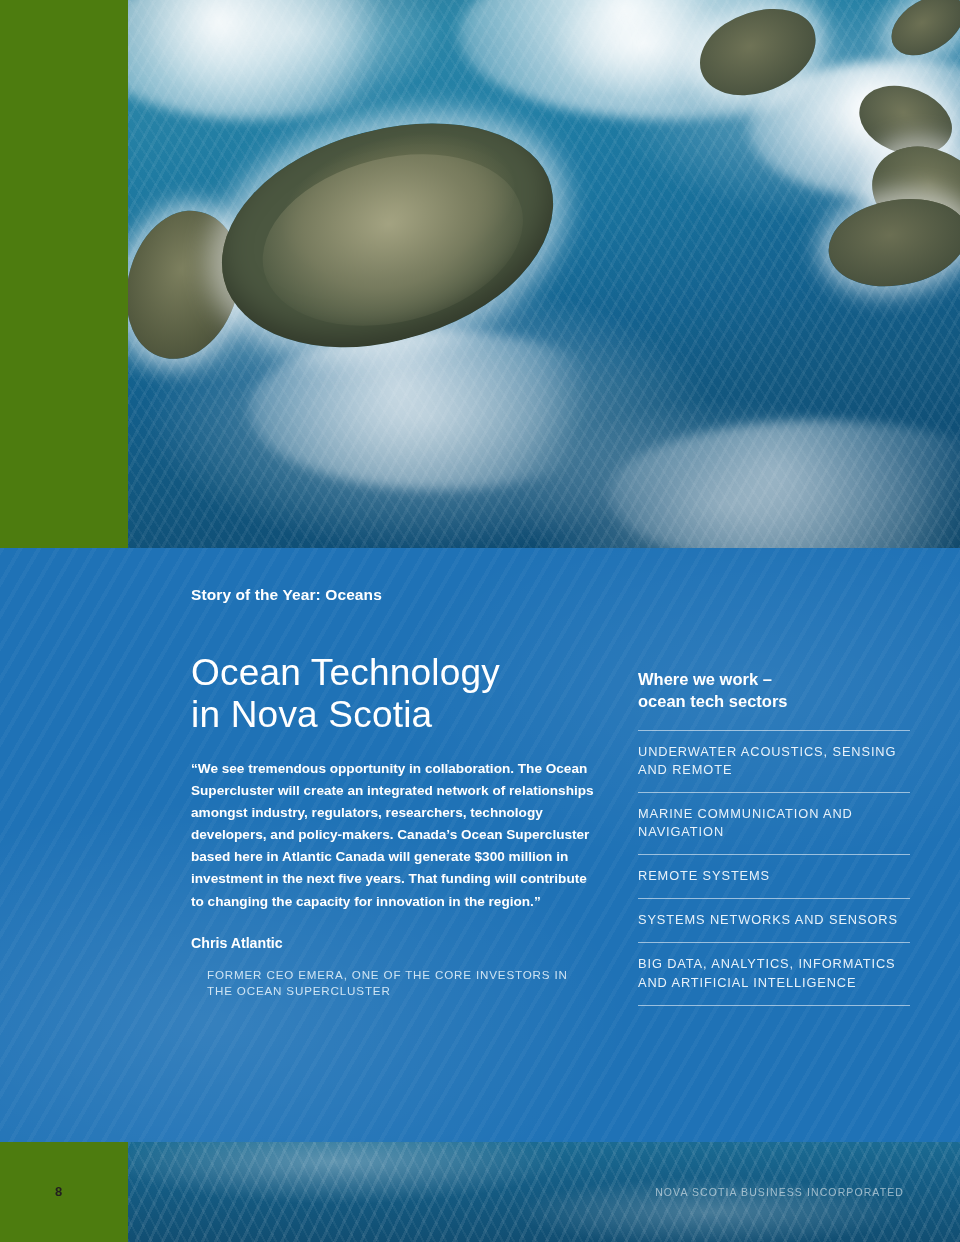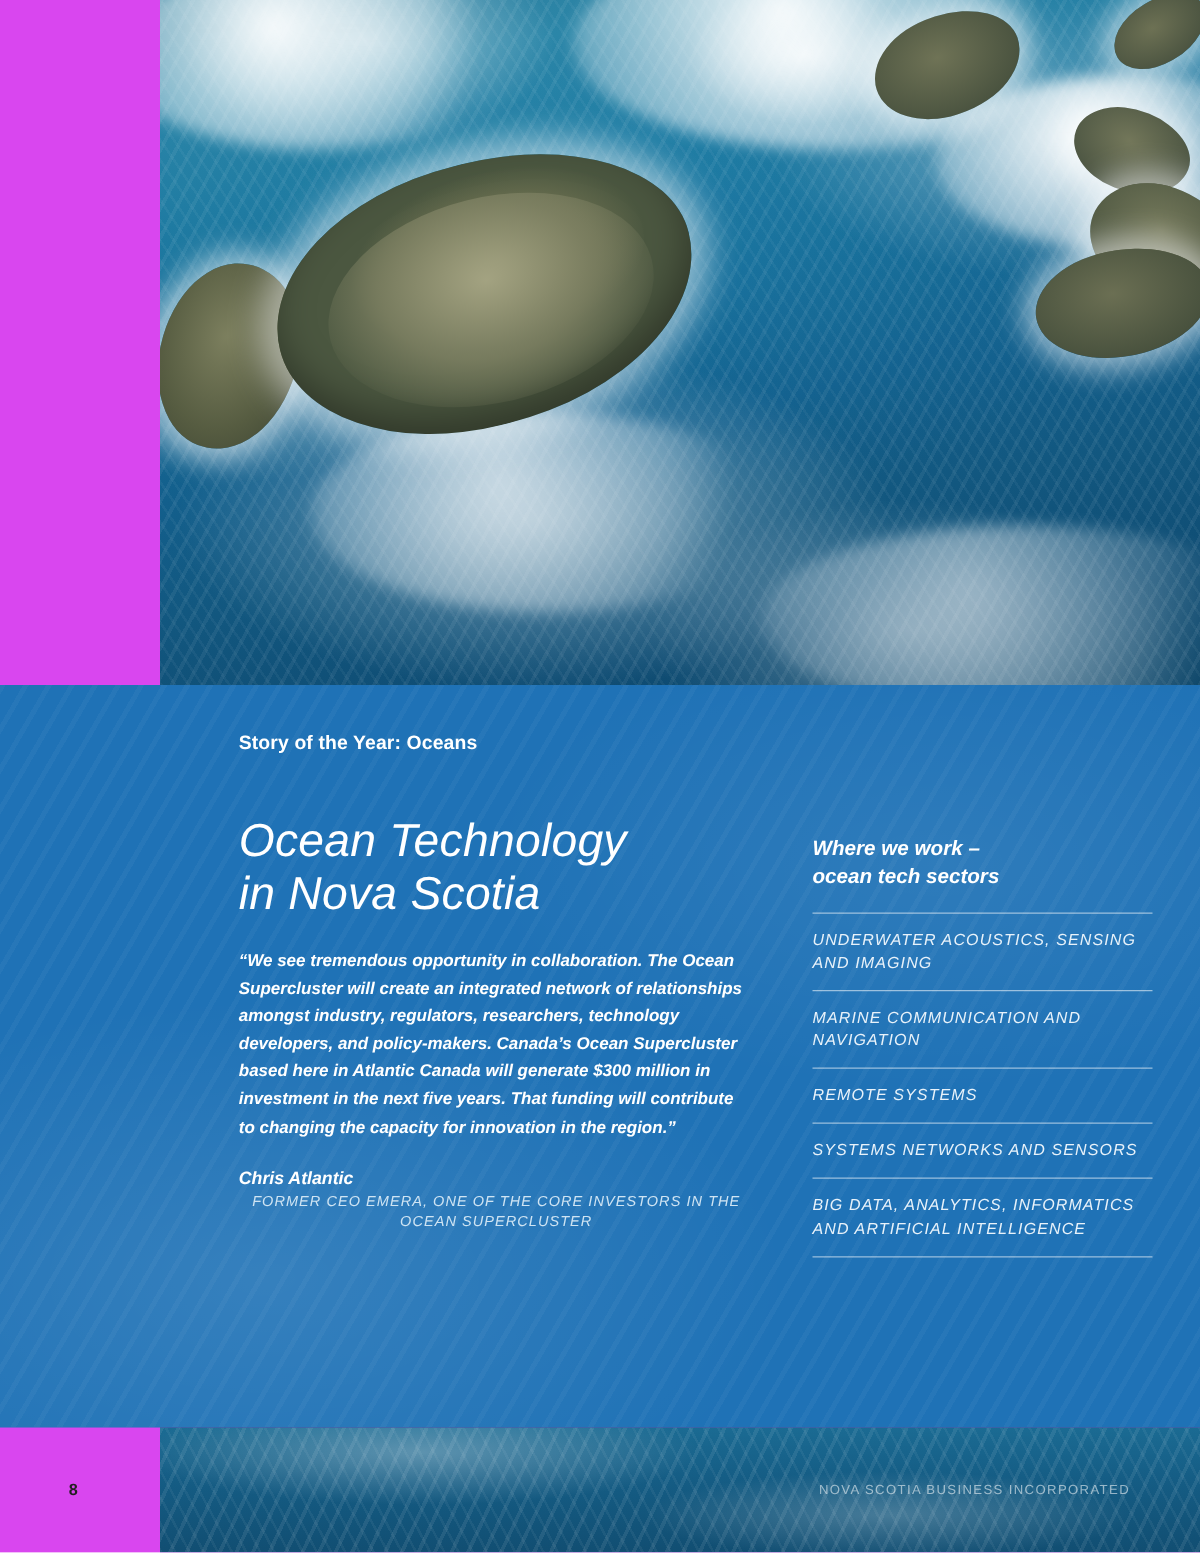--- a/index.html
+++ b/index.html
@@ -9,21 +9,21 @@
   }
   body {
     font-family: "Liberation Sans", sans-serif;
     -webkit-font-smoothing: antialiased;
   }
   .page {
     position: relative;
     width: 960px;
     height: 1242px;
     overflow: hidden;
-    background: #d946ef;
+    background: #4d7c0f;
   }
 
   
   .photo-top {
     position: absolute;
     left: 128px;
     top: 0;
     width: 832px;
     height: 548px;
     overflow: hidden;
@@ -186,22 +186,21 @@
     color: #ffffff;
     font-size: 15.5px;
     font-weight: bold;
     letter-spacing: .1px;
     margin: 0 0 48px 0;
   }
 
   .cols {
     display: flex;
     align-items: flex-start;
-    gap: 16px;
-    font-style: italic;
+    gap: 4px;
   }
   .col-left { width: 412px; flex: none; }
   .col-right { width: 272px; flex: none; margin-left: 31px; margin-top: 16px; }
 
   h1.title {
     color: #ffffff;
     font-size: 37px;
     font-weight: 300;
     line-height: 1.13;
     letter-spacing: .2px;
@@ -221,22 +220,21 @@
     color: #ffffff;
     font-size: 14.2px;
     font-weight: bold;
     margin: 0 0 3px 0;
   }
   .attrib-role {
     color: #cfe4f3;
     font-size: 11.6px;
     letter-spacing: .85px;
     line-height: 1.42;
-    margin: 0;
-    text-align: center;
+    margin: 16px;
   }
 
   h2.sub {
     color: #ffffff;
     font-size: 16.5px;
     font-weight: bold;
     line-height: 1.35;
     margin: 0 0 17px 0;
   }
 
@@ -313,21 +311,21 @@
           <p class="attrib-name">Chris Atlantic</p>
           <p class="attrib-role">FORMER CEO EMERA, ONE OF THE CORE INVESTORS IN THE OCEAN SUPERCLUSTER</p>
         </div>
 
         <aside class="col-right">
           <h2 class="sub">
             <span>Where we work –</span><br>
             <span>ocean tech sectors</span>
           </h2>
           <ul class="sector-list">
-            <li>UNDERWATER ACOUSTICS, SENSING AND IMAGING</li>
+            <li>UNDERWATER ACOUSTICS, SENSING AND REMOTE</li>
             <li>MARINE COMMUNICATION AND NAVIGATION</li>
             <li>REMOTE SYSTEMS</li>
             <li>SYSTEMS NETWORKS AND SENSORS</li>
             <li>BIG DATA, ANALYTICS, INFORMATICS AND ARTIFICIAL INTELLIGENCE</li>
           </ul>
         </aside>
       </div>
 
     </div>
   </section>

